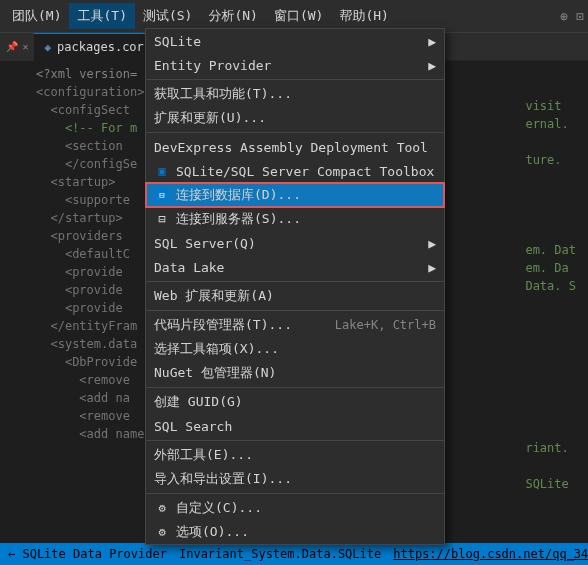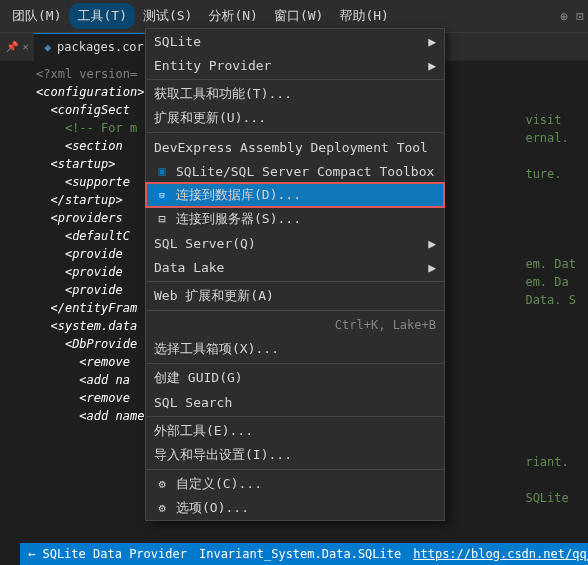--- a/index.html
+++ b/index.html
@@ -88,21 +88,21 @@
       padding-right: 8px;
       color: #5a5a5a;
       font-size: 12px;
       user-select: none;
       flex-shrink: 0;
     }
     .line-content {
       font-size: 12px;
       white-space: pre;
     }
-    .c-blue { color: #ffffff; font-style: italic; }
+    .c-blue { color: #737373; }
     .c-green { color: #608b4e; }
     .c-white { color: #d4d4d4; }
     .c-gray { color: #808080; }
 
     
     .dropdown-overlay {
       position: absolute;
       top: 28px;
       left: 0;
       right: 0;
@@ -178,34 +178,33 @@
       position: absolute;
       bottom: 0;
       left: 0;
       right: 0;
       height: 22px;
       background: #007acc;
       display: flex;
       align-items: center;
       padding: 0 8px;
       font-size: 12px;
-      color: #ffffff;
+      color: #000000;
       gap: 12px;
-      margin-left: 20px;
     }
     .status-item {
       white-space: nowrap;
     }
   </style>
 </head>
 <body>
 
 <div class="menu-bar">
   <div class="menu-bar-item">团队(M)</div>
-  <div class="menu-bar-item" style="background:#094771;border-radius:10px;">工具(T)</div>
+  <div class="menu-bar-item" style="background:#094771;">工具(T)</div>
   <div class="menu-bar-item">测试(S)</div>
   <div class="menu-bar-item">分析(N)</div>
   <div class="menu-bar-item">窗口(W)</div>
   <div class="menu-bar-item">帮助(H)</div>
   <div style="margin-left:auto;display:flex;align-items:center;gap:8px;">
     <span style="color:#858585;cursor:pointer;">⊕</span>
     <span style="color:#858585;cursor:pointer;">⊡</span>
   </div>
 </div>
 
@@ -238,20 +237,24 @@
     <div class="code-line">
         <span class="line-num"></span>
         <span class="line-content c-green">    &lt;!-- For m</span>
       </div>
     <div class="code-line">
         <span class="line-num"></span>
         <span class="line-content"><span class="c-white">    </span><span class="c-blue">&lt;section</span></span>
       </div>
     <div class="code-line">
         <span class="line-num"></span>
+        <span class="line-content"><span class="c-white">    </span><span class="c-blue">&lt;/configSe</span></span>
+      </div>
+    <div class="code-line">
+        <span class="line-num"></span>
         <span class="line-content"><span class="c-white">  </span><span class="c-blue">&lt;startup&gt;</span></span>
       </div>
     <div class="code-line">
         <span class="line-num"></span>
         <span class="line-content"><span class="c-white">    </span><span class="c-blue">&lt;supporte</span></span>
       </div>
     <div class="code-line">
         <span class="line-num"></span>
         <span class="line-content"><span class="c-white">  </span><span class="c-blue">&lt;/startup&gt;</span></span>
       </div>
@@ -297,21 +300,21 @@
       </div>
     <div class="code-line">
         <span class="line-num"></span>
         <span class="line-content"><span class="c-white">      </span><span class="c-blue">&lt;remove</span></span>
       </div>
     <div class="code-line">
         <span class="line-num"></span>
         <span class="line-content"><span class="c-white">      </span><span class="c-blue">&lt;add name=</span></span>
       </div>
 
-    <div style="position:absolute;right:12px;top:36px;color:#608b4e;font-size:12px;line-height:18px;margin-top:14px;">
+    <div style="position:absolute;right:12px;top:36px;color:#608b4e;font-size:12px;line-height:18px;">
       visit<br>ernal.<br><br>ture.<br><br><br><br><br>em. Dat<br>em. Da<br>Data. S<br><br><br><br><br><br><br><br><br>riant.<br><br>SQLite
     </div>
   </div>
 </div>
 
 <div class="dropdown-overlay">
   <div class="context-menu">
 
     <div class="menu-item">
       <span>SQLite</span>
@@ -372,27 +375,31 @@
 
     <div class="menu-separator"></div>
 
     <div class="menu-item">
       <span>Web 扩展和更新(A)</span>
     </div>
 
     <div class="menu-separator"></div>
 
     <div class="menu-item">
-      <span class="shortcut">Ctrl+K, Lake+B</span>
+      <span>代码片段管理器(T)...</span>
+      <span class="shortcut">Lake+K, Ctrl+B</span>
     </div>
 
     <div class="menu-item">
       <span>选择工具箱项(X)...</span>
     </div>
 
+    <div class="menu-item">
+      <span>NuGet 包管理器(N)</span>
+    </div>
 
     <div class="menu-separator"></div>
 
     <div class="menu-item">
       <span>创建 GUID(G)</span>
     </div>
 
     <div class="menu-item">
       <span>SQL Search</span>
     </div>

